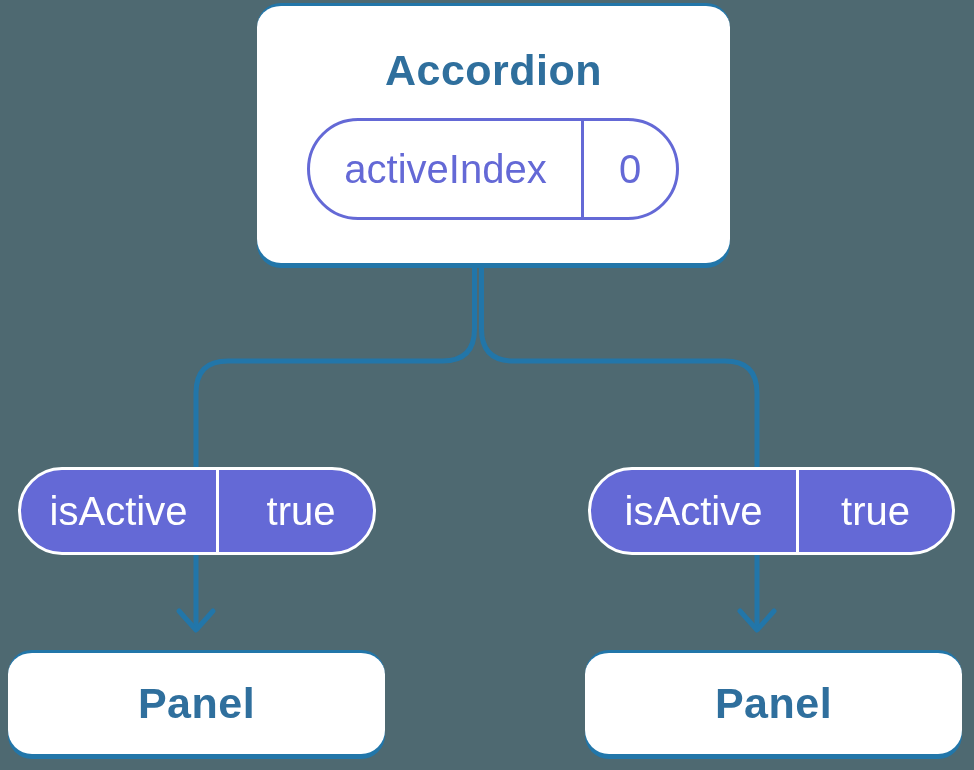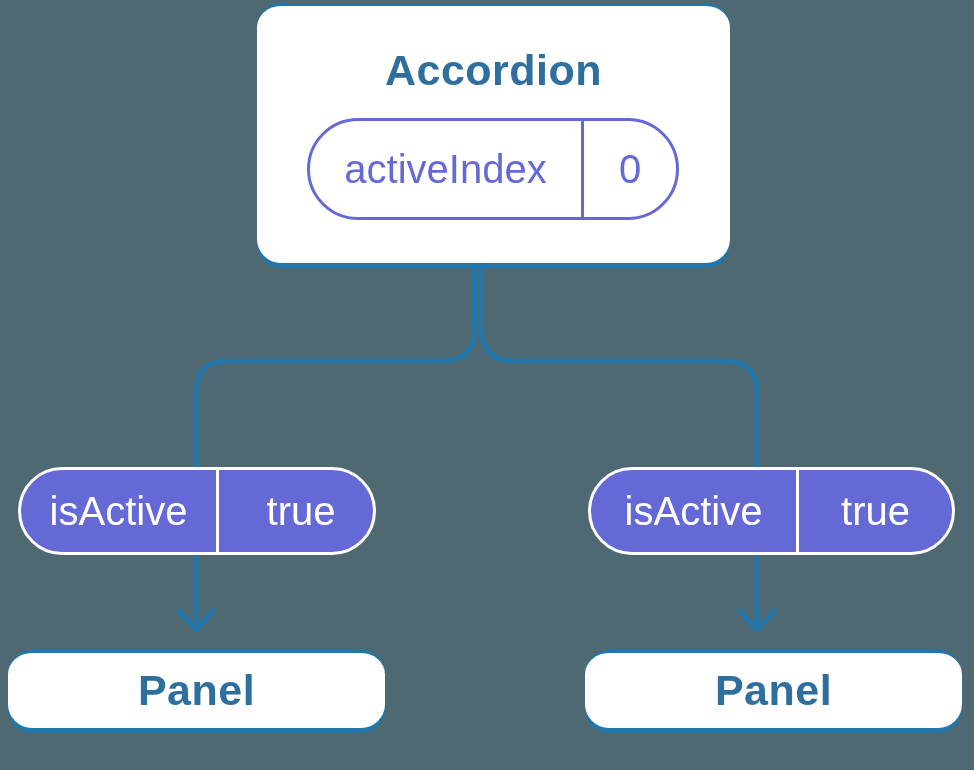--- a/index.html
+++ b/index.html
@@ -19,21 +19,21 @@
   }
   .card {
     position: absolute;
     box-sizing: border-box;
     background: var(--card, #ffffff);
     border-radius: 24px;
     border-top: 3px solid var(--line, #2276a9);
     box-shadow: 0 5px 0 var(--line, #2276a9);
   }
   .root-card   { left: 257px; top: 3px;   width: 473px; height: 260px; }
-  .panel-card  { display: flex; align-items: center; justify-content: center; top: 650px; width: 377px; height: 78px; }
+  .panel-card  { display: flex; align-items: center; justify-content: center; top: 650px; width: 377px; height: 104px; }
   .panel-left  { left: 8px; }
   .panel-right { left: 585px; }
   .node-title {
     color: var(--heading, #2f6f9d);
     font-size: 43px;
     font-weight: 600;
     letter-spacing: 0.5px;
     text-align: center;
   }
   .root-card .node-title {

